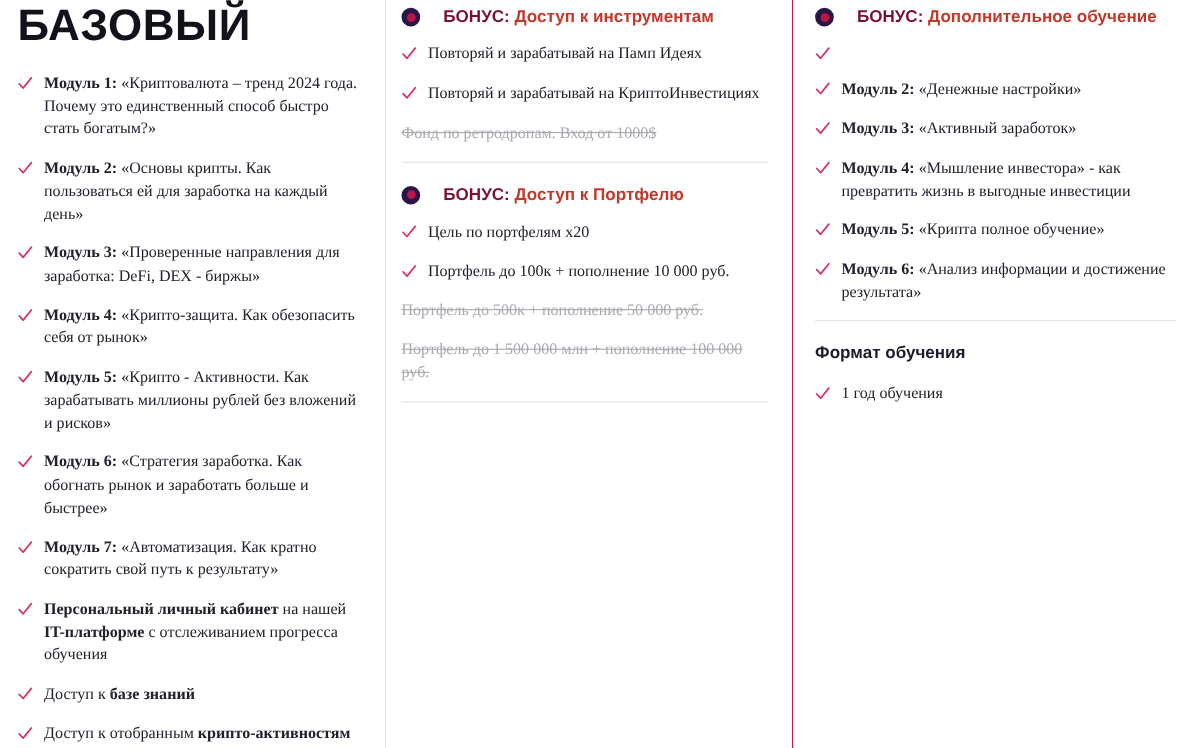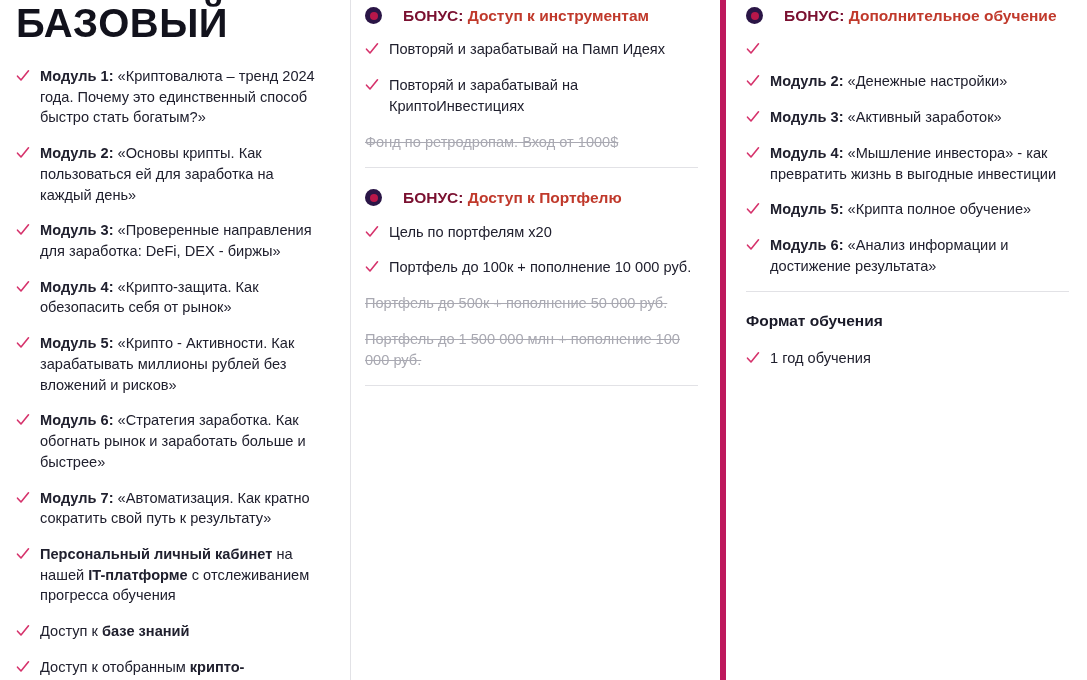--- a/index.html
+++ b/index.html
@@ -32,21 +32,21 @@
     padding: 2px 24px 0 16px;
   }
   .col-mid {
     width: 370px;
     padding: 6px 22px 0 14px;
     border-left: 1px solid #e2e2e6;
   }
   .col-right {
     width: 367px;
     padding: 6px 18px 0 20px;
-    border-left: 6px solid #be185d;
+    border-left: 1px solid #be185d;
   }
 
   
   .plan-title {
     font-size: 40px;
     font-weight: 700;
     letter-spacing: 0.5px;
     margin: 0 0 22px 0;
     line-height: 1.05;
     color: #12121c;
@@ -97,20 +97,21 @@
   .list {
     margin: 0;
     padding: 0;
     list-style: none;
   }
   .item {
     display: flex;
     align-items: flex-start;
     gap: 10px;
     margin-bottom: 15px;
+    font-family: Liberation Serif, serif;
   }
   .check {
     flex: 0 0 auto;
     width: 14px;
     height: 14px;
     margin-top: 3px;
     position: relative;
   }
   .check svg { display: block; }
   .item-text {

